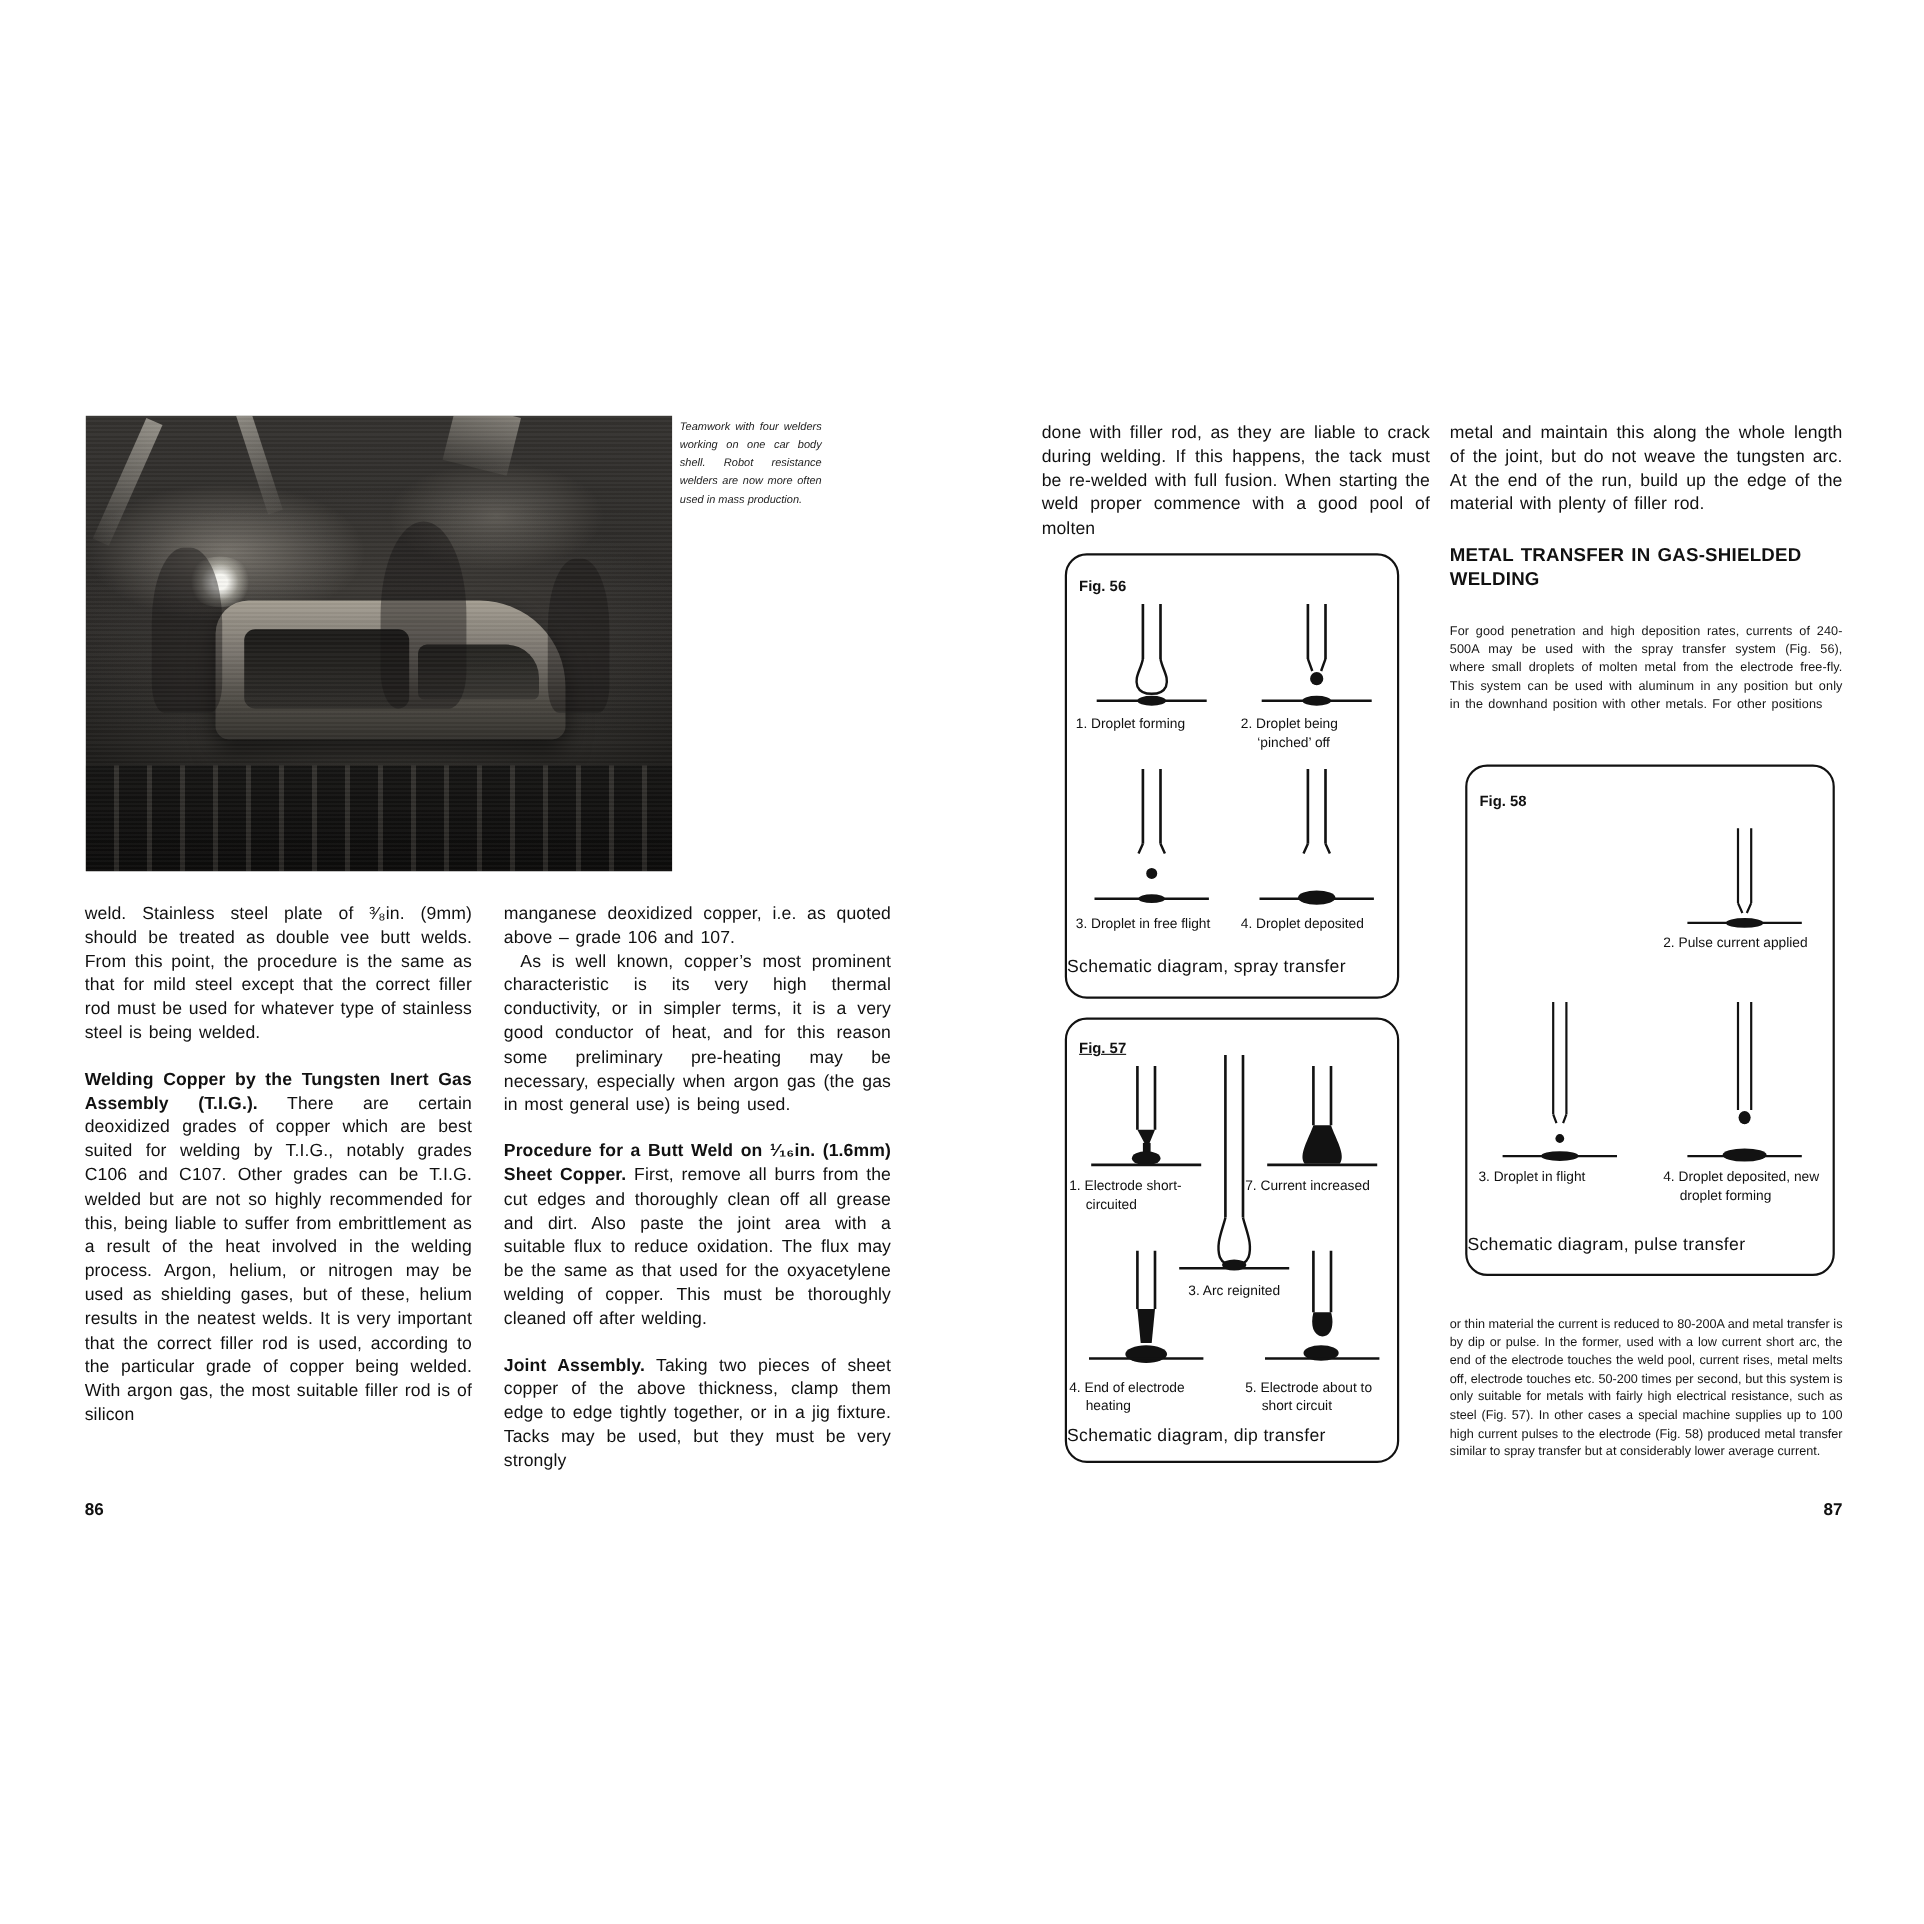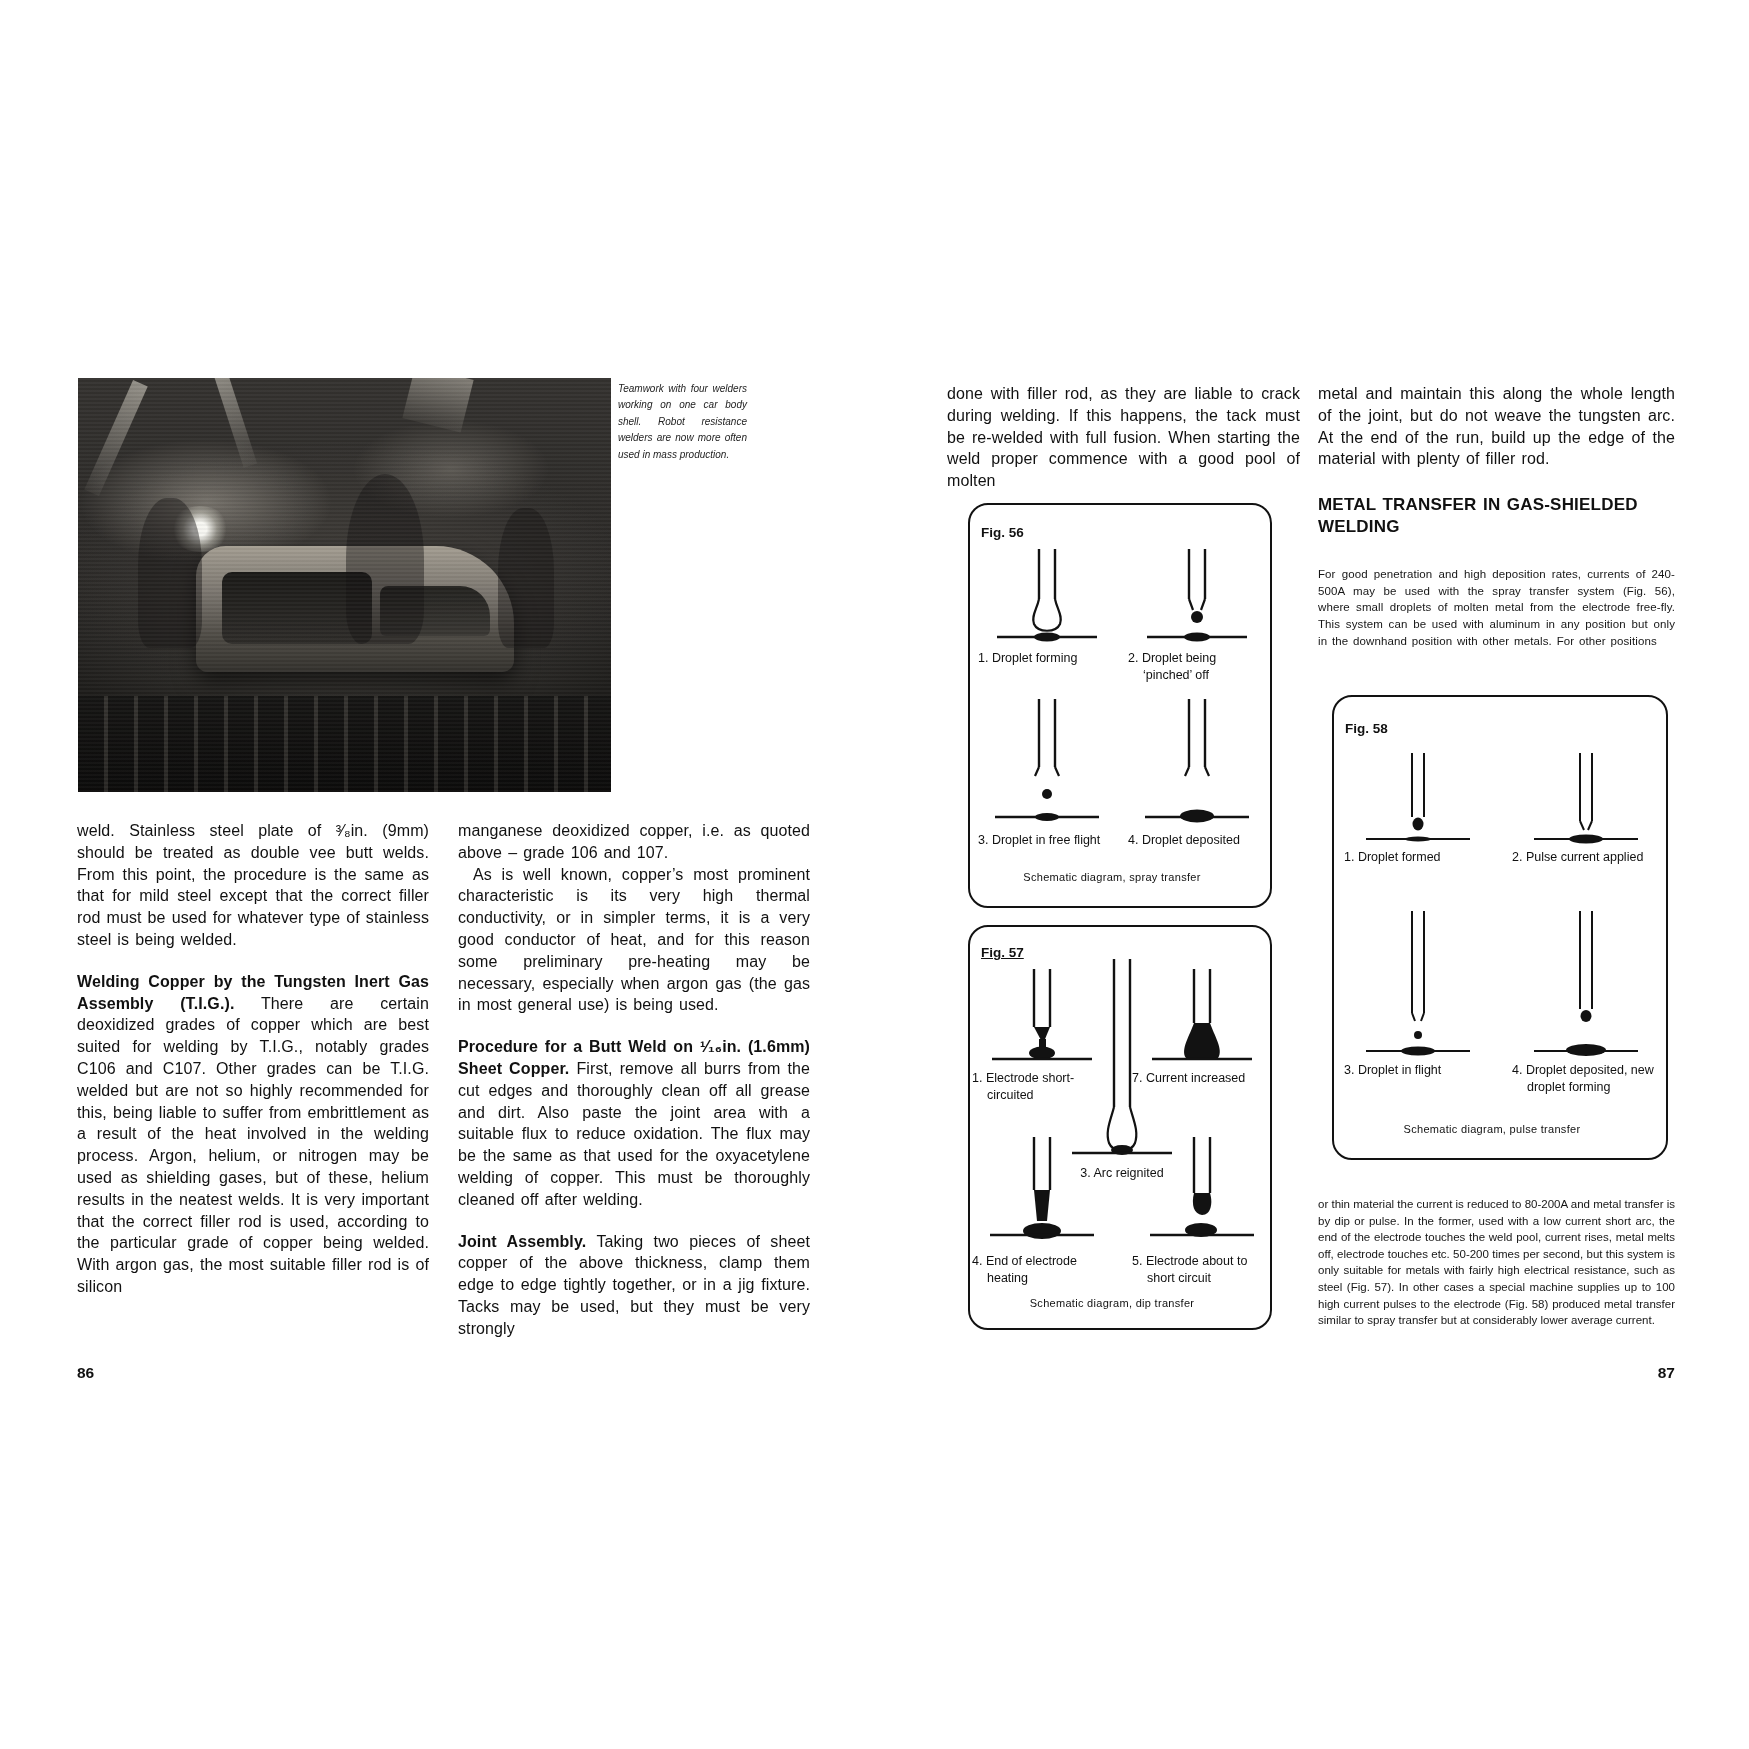--- a/index.html
+++ b/index.html
@@ -10,21 +10,21 @@
   .body-text p{margin:0;}
   .body-text p.gap{margin-top:20px;}
   .indent{text-indent:15px;}
   .lead{font-weight:bold;}
   .caption-italic{font-style:italic;font-size:10px;line-height:16.4px;text-align:justify;color:#222;}
   .small-italic{font-size:11.5px;line-height:16.6px;text-align:justify;color:#161616;}
   .section-heading{font-weight:bold;font-size:17px;line-height:22px;letter-spacing:.2px;}
   .pagenum{font-size:15.5px;font-weight:600;}
   .fig-box{position:absolute;border:2.5px solid #121212;border-radius:20px;background:#fff;box-sizing:border-box;}
   .fig-title{position:absolute;left:11px;right:0;text-align:left;font-weight:bold;font-size:13.5px;}
-  .fig-caption{position:absolute;left:0;right:16px;text-align:center;font-size:11px;letter-spacing:.3px;}
+  .fig-caption{position:absolute;left:0;right:16px;text-align:left;font-size:16px;letter-spacing:.3px;}
   .panel{position:absolute;}
   .panel svg{display:block;margin:0 auto;}
   .plabel{font-size:12.5px;line-height:16.5px;padding-left:15px;text-indent:-15px;margin-top:3px;}
   .plabel.center{text-align:center;padding-left:0;text-indent:0;}
   
   #photo{position:absolute;left:78px;top:378px;width:533px;height:414px;overflow:hidden;
     background:
       radial-gradient(ellipse 180px 90px at 24% 30%,rgba(215,208,195,.40),rgba(215,208,195,0) 70%),
       radial-gradient(ellipse 140px 70px at 70% 22%,rgba(190,184,172,.30),rgba(190,184,172,0) 70%),
       radial-gradient(ellipse 400px 220px at 50% 55%,rgba(120,115,106,.35),rgba(120,115,106,0) 75%),
@@ -196,29 +196,20 @@
       </svg>
       <div class="plabel">5. Electrode about to short circuit</div>
     </div>
 
     <div class="fig-caption" style="top:370px;">Schematic diagram, dip transfer</div>
   </div>
 
   <div class="fig-box" style="left:1332px;top:695px;width:336px;height:465px;">
     <div class="fig-title" style="top:24px;">Fig. 58</div>
 
-    <div class="panel" style="left:10px;top:54px;width:148px;">
-      <svg width="120" height="95" viewBox="0 0 120 95">
-        <path d="M54,2 V66 M66,2 V66" stroke="#121212" stroke-width="2" fill="none"></path>
-        <ellipse cx="60" cy="73" rx="5.5" ry="6.5" fill="#121212"></ellipse>
-        <path d="M8,88 H112" stroke="#121212" stroke-width="2"></path>
-        <ellipse cx="60" cy="88" rx="13" ry="2.5" fill="#121212"></ellipse>
-      </svg>
-      <div class="plabel">1. Droplet formed</div>
-    </div>
 
     <div class="panel" style="left:178px;top:54px;width:148px;">
       <svg width="120" height="95" viewBox="0 0 120 95">
         <path d="M54,2 V70 M66,2 V70" stroke="#121212" stroke-width="2" fill="none"></path>
         <path d="M54,70 L58,79 M66,70 L62,79" stroke="#121212" stroke-width="2" fill="none"></path>
         <path d="M8,88 H112" stroke="#121212" stroke-width="2"></path>
         <ellipse cx="60" cy="88" rx="17" ry="4.5" fill="#121212"></ellipse>
       </svg>
       <div class="plabel">2. Pulse current applied</div>
     </div>

